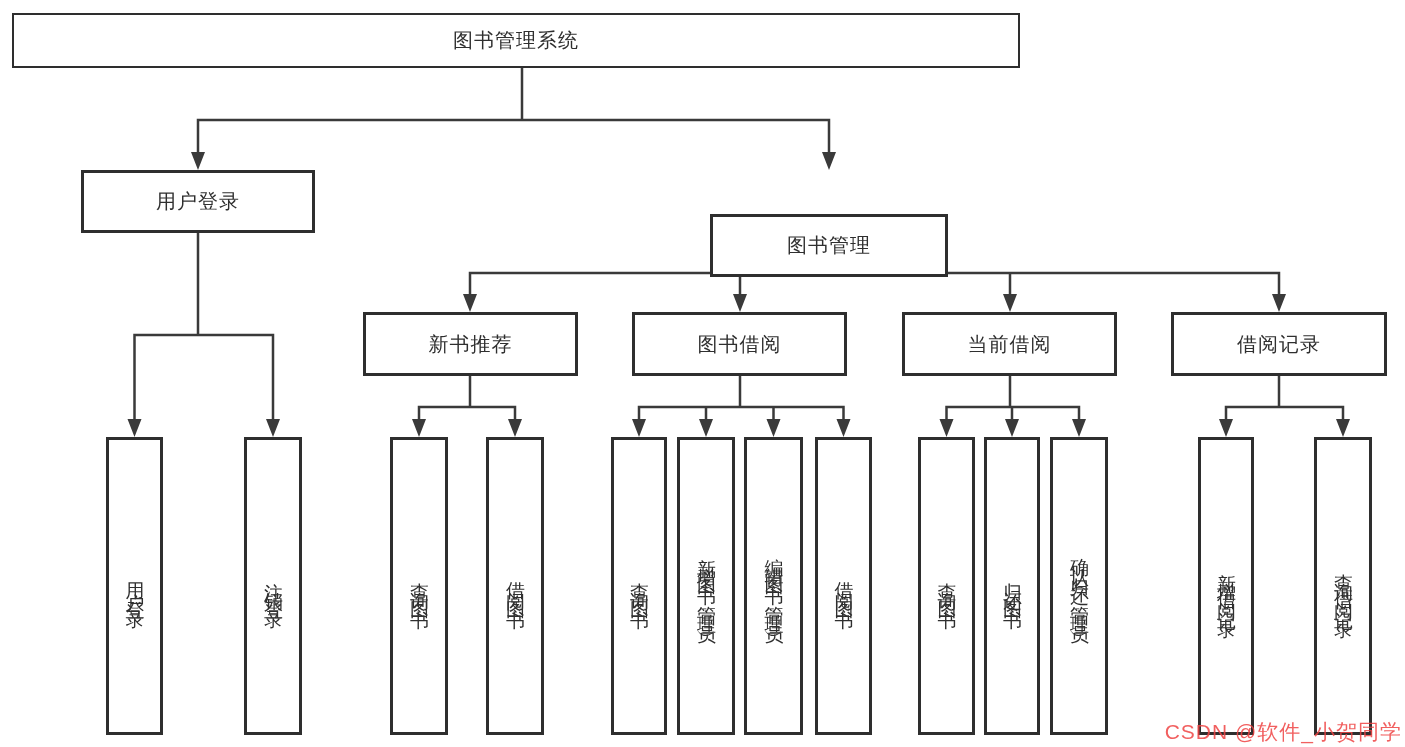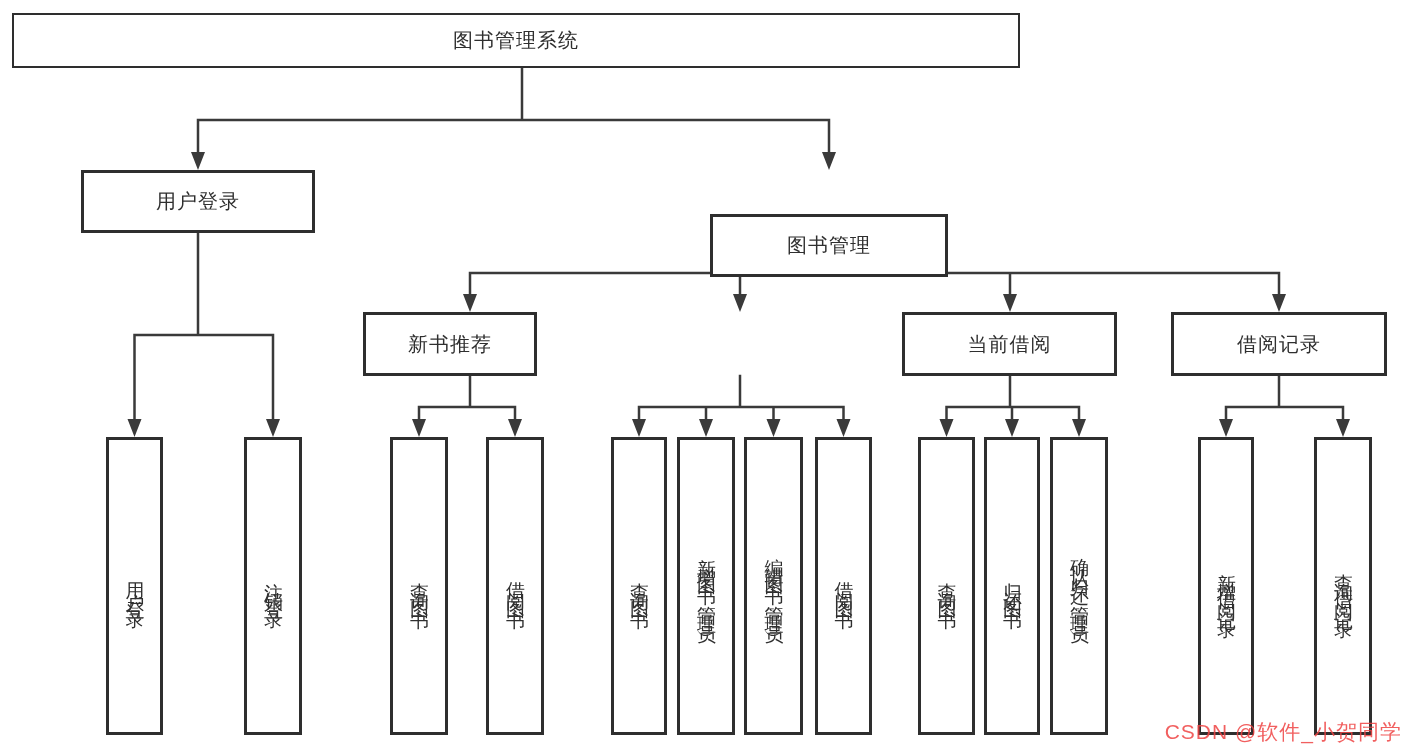--- a/index.html
+++ b/index.html
@@ -77,22 +77,25 @@
     <span>图书管理系统</span>
   </div>
 
   <div class="node hnode" style="left:81px;top:170px;width:234px;height:63px;">
     <span>用户登录</span>
   </div>
   <div class="node hnode" style="left:710px;top:170px;width:238px;height:63px;margin-top:44px;">
     <span>图书管理</span>
   </div>
 
-  <div class="node hnode" style="left:363px;top:312px;width:174px;height:64px;">
+  <div class="node hnode" style="left:363px;top:312px;width:215px;height:64px;">
     <span>新书推荐</span>
+  </div>
+  <div class="node hnode" style="left:632px;top:312px;width:215px;height:64px;">
+    <span>图书借阅</span>
   </div>
   <div class="node hnode" style="left:1171px;top:312px;width:216px;height:64px;">
     <span>借阅记录</span>
   </div>
   <div class="node hnode" style="left:902px;top:312px;width:215px;height:64px;">
     <span>当前借阅</span>
   </div>
 
   <div class="node leaf" style="left:106px;top:437px;width:57px;height:298px;">
     <span class="vtext">用户登录</span>

